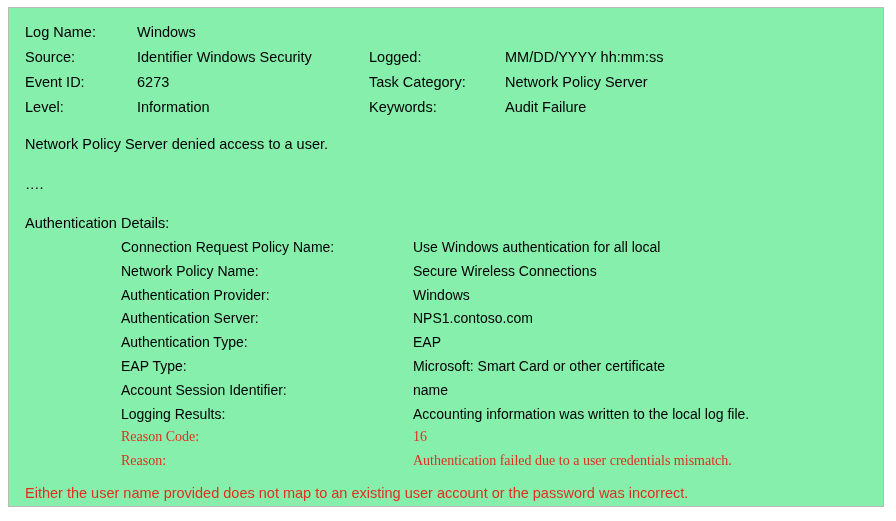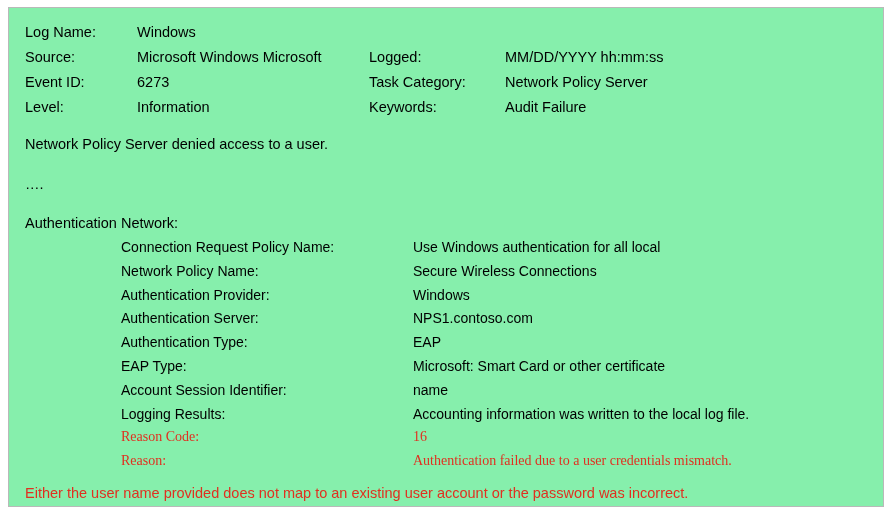--- a/index.html
+++ b/index.html
@@ -80,21 +80,21 @@
 
 <div class="event-card">
 
   <div class="header-grid">
     <div class="cell">Log Name:</div>
     <div class="cell">Windows</div>
     <div class="cell blank"></div>
     <div class="cell blank"></div>
 
     <div class="cell">Source:</div>
-    <div class="cell">Microsoft Windows Microsoft</div>
+    <div class="cell">Identifier Windows Security</div>
     <div class="cell">Logged:</div>
     <div class="cell">MM/DD/YYYY hh:mm:ss</div>
 
     <div class="cell">Event ID:</div>
     <div class="cell">6273</div>
     <div class="cell">Task Category:</div>
     <div class="cell">Network Policy Server</div>
 
     <div class="cell">Level:</div>
     <div class="cell">Information</div>
@@ -105,21 +105,21 @@
   <div class="spacer-md"></div>
 
   <div class="para">Network Policy Server denied access to a user.</div>
 
   <div class="spacer-sm"></div>
 
   <div class="ellipsis-line">….</div>
 
   <div class="spacer-sm"></div>
 
-  <div class="section-title">Authentication Network:</div>
+  <div class="section-title">Authentication Details:</div>
 
   <div class="details">
     <div class="indent"></div>
     <div class="label">Connection Request Policy Name:</div>
     <div class="value">Use Windows authentication for all local</div>
 
     <div class="indent"></div>
     <div class="label">Network Policy Name:</div>
     <div class="value">Secure Wireless Connections</div>
 

